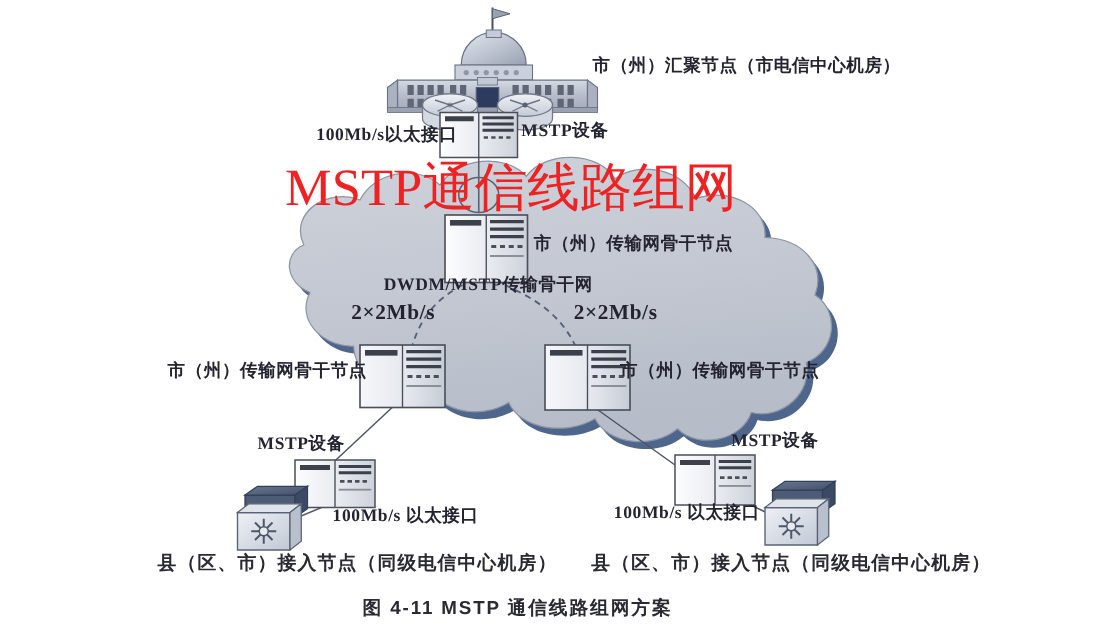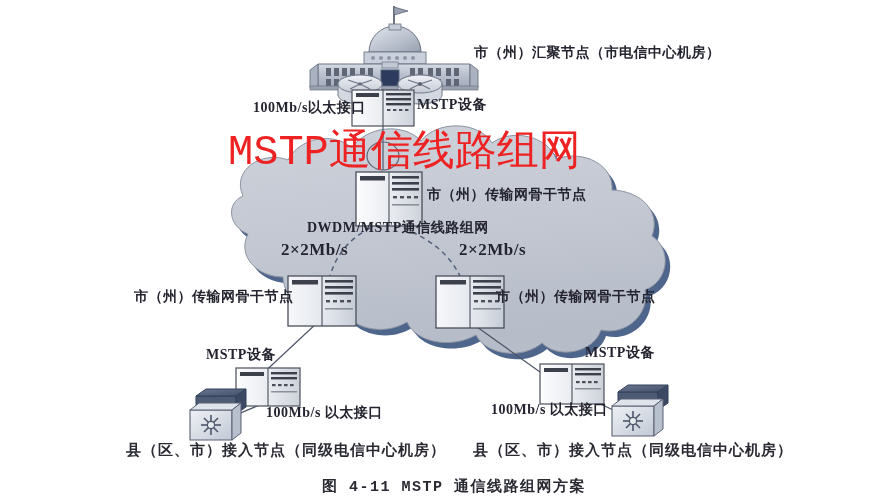--- a/index.html
+++ b/index.html
@@ -12,27 +12,27 @@
   .svgwrap{position:absolute;left:0;top:0;width:882px;height:500px;}
   .lbl{
     position:absolute;white-space:nowrap;
     font-family:"Liberation Serif","DejaVu Serif",serif;
     font-weight:700;color:#242430;letter-spacing:.5px;
   }
   .lbl.cn{font-size:14px;}
   .lbl.sm{font-size:17px;}
   .title-red{
     position:absolute;white-space:nowrap;
-    font-family:Liberation Mono, monospace;
+    font-family:Liberation Serif, serif;
     font-size:42px;font-weight:400;color:#ee2222;letter-spacing:0px;
     z-index:40;
   }
   .caption{
     position:absolute;white-space:nowrap;
-    font-family:Liberation Mono, monospace;
+    font-family:Liberation Sans, sans-serif;
     font-size:15px;font-weight:700;color:#2a2a33;letter-spacing:1px;
   }
   .ghost{
     position:absolute;color:#c9cdd6;font-size:11px;
     font-family:"Liberation Serif",serif;letter-spacing:2px;
     transform:rotate(-3deg);user-select:none;
   }
 </style>
 </head>
 <body>
@@ -373,21 +373,21 @@
   <div class="lbl cn" style="left:474px;top:44px;">市（州）汇聚节点（市电信中心机房）</div>
 
   <div class="lbl cn" style="left:253px;top:99px;text-align:right;">100Mb/s以太接口</div>
 
   <div class="lbl cn" style="left:417px;top:96px;">MSTP设备</div>
 
   <div class="title-red" style="left:228px;top:122px;">MSTP通信线路组网</div>
 
   <div class="lbl cn" style="left:427px;top:186px;">市（州）传输网骨干节点</div>
 
-  <div class="lbl cn" style="left:307px;top:219px;">DWDM/MSTP通信线路组网</div>
+  <div class="lbl cn" style="left:307px;top:219px;">DWDM/MSTP传输骨干网</div>
 
   <div class="lbl sm" style="left:281px;top:240px;">2×2Mb/s</div>
 
   <div class="lbl sm" style="left:459px;top:240px;">2×2Mb/s</div>
 
   <div class="lbl cn" style="left:134px;top:288px;">市（州）传输网骨干节点</div>
 
   <div class="lbl cn" style="left:496px;top:288px;">市（州）传输网骨干节点</div>
 
   <div class="lbl cn" style="left:206px;top:346px;">MSTP设备</div>
@@ -395,15 +395,15 @@
   <div class="lbl cn" style="left:585px;top:344px;">MSTP设备</div>
 
   <div class="lbl cn" style="left:266px;top:404px;">100Mb/s 以太接口</div>
 
   <div class="lbl cn" style="left:491px;top:401px;">100Mb/s 以太接口</div>
 
   <div class="caption" style="left:126px;top:441px;">县（区、市）接入节点（同级电信中心机房）</div>
 
   <div class="caption" style="left:473px;top:441px;">县（区、市）接入节点（同级电信中心机房）</div>
 
-  <div class="caption" style="left:290px;top:477px;letter-spacing:1.5px;margin-left:32px;">图 4-11    MSTP 通信线路组网方案</div>
+  <div class="caption" style="left:290px;top:477px;letter-spacing:1.5px;">图 4-11    MSTP 通信线路组网方案</div>
 
 </div>
 
 </body></html>

